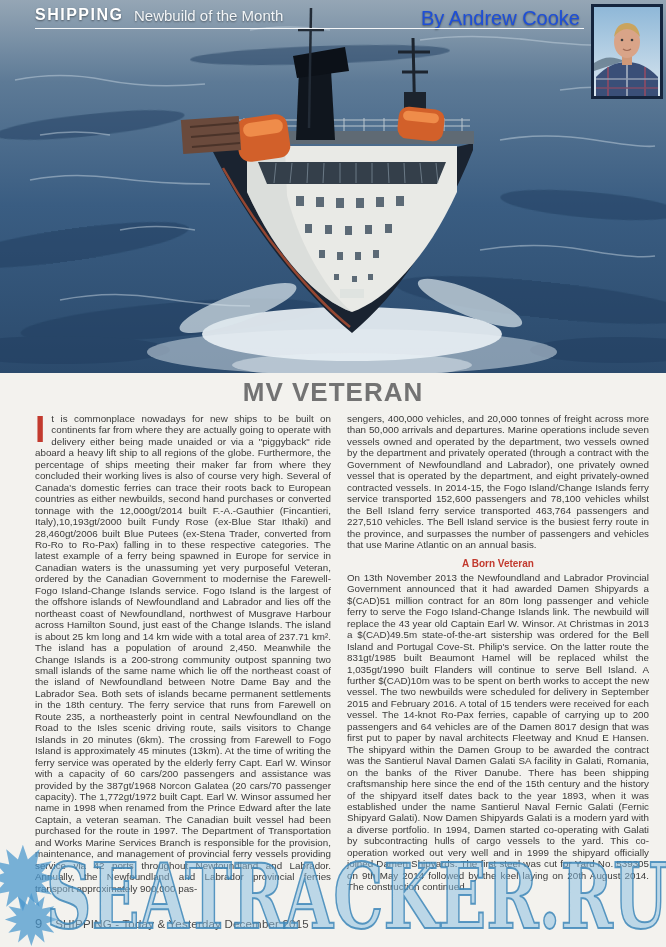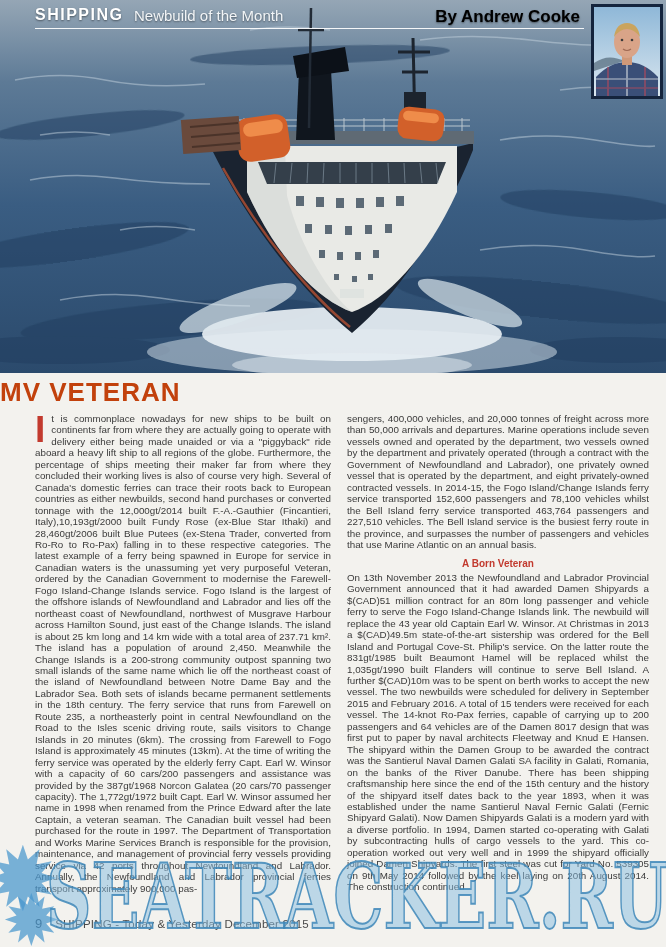--- a/index.html
+++ b/index.html
@@ -9,31 +9,31 @@
   
   .photo{position:absolute;top:0;left:0;width:666px;height:373px;}
   .photo svg{display:block;}
 
   
   .header{position:absolute;top:0;left:0;width:666px;height:102px;z-index:5;}
   .feature-label{position:absolute;left:35px;top:6px;color:#fff;font-weight:bold;
     font-size:16px;letter-spacing:1.5px;text-shadow:0 1px 2px rgba(0,0,0,.45);}
   .feature-sub{position:absolute;left:134px;top:7px;color:#f2f5f7;font-size:15px;
     text-shadow:0 1px 2px rgba(0,0,0,.45);}
-  .byline{position:absolute;right:86px;top:7px;color:#000000;font-size:17px;
-    text-shadow:0 1px 2px rgba(0,0,0,.45);font-weight:bold;}
+  .byline{position:absolute;right:86px;top:7px;color:#1d4ed8;font-size:20px;
+    text-shadow:0 1px 2px rgba(0,0,0,.45);}
   .header-rule{position:absolute;left:35px;right:82px;top:28px;height:1px;
     background:rgba(255,255,255,.92);}
   .author-photo{position:absolute;right:3px;top:4px;width:72px;height:95px;
     border:3px solid #14243d;box-sizing:border-box;background:#9ec3e0;}
 
   
   .content{position:absolute;top:373px;left:0;width:666px;}
-  .title{margin:4px 0 3px 0;font-size:26px;font-weight:bold;
-    letter-spacing:1px;color:#c2410c;}
+  .title{margin:4px 0 3px 0;text-align:center;font-size:26px;font-weight:bold;
+    letter-spacing:1px;color:#737373;}
   .cols{display:flex;gap:16px;padding:2px 17px 0 35px;}
   .col{text-align:justify;font-size:9.8px;line-height:11.45px;color:#3a3a3a;}
   .col-left{flex:0 0 296px;}
   .col-right{flex:1;}
   .dropcap{float:left;font-weight:bold;font-size:37px;line-height:.82;
     color:#c23a2e;margin:2px 6px 0 0;}
   .sec-head{color:#c23a2e;font-weight:bold;font-size:10px;margin:8px 0 2px 0;
     text-align:center;}
 
   

